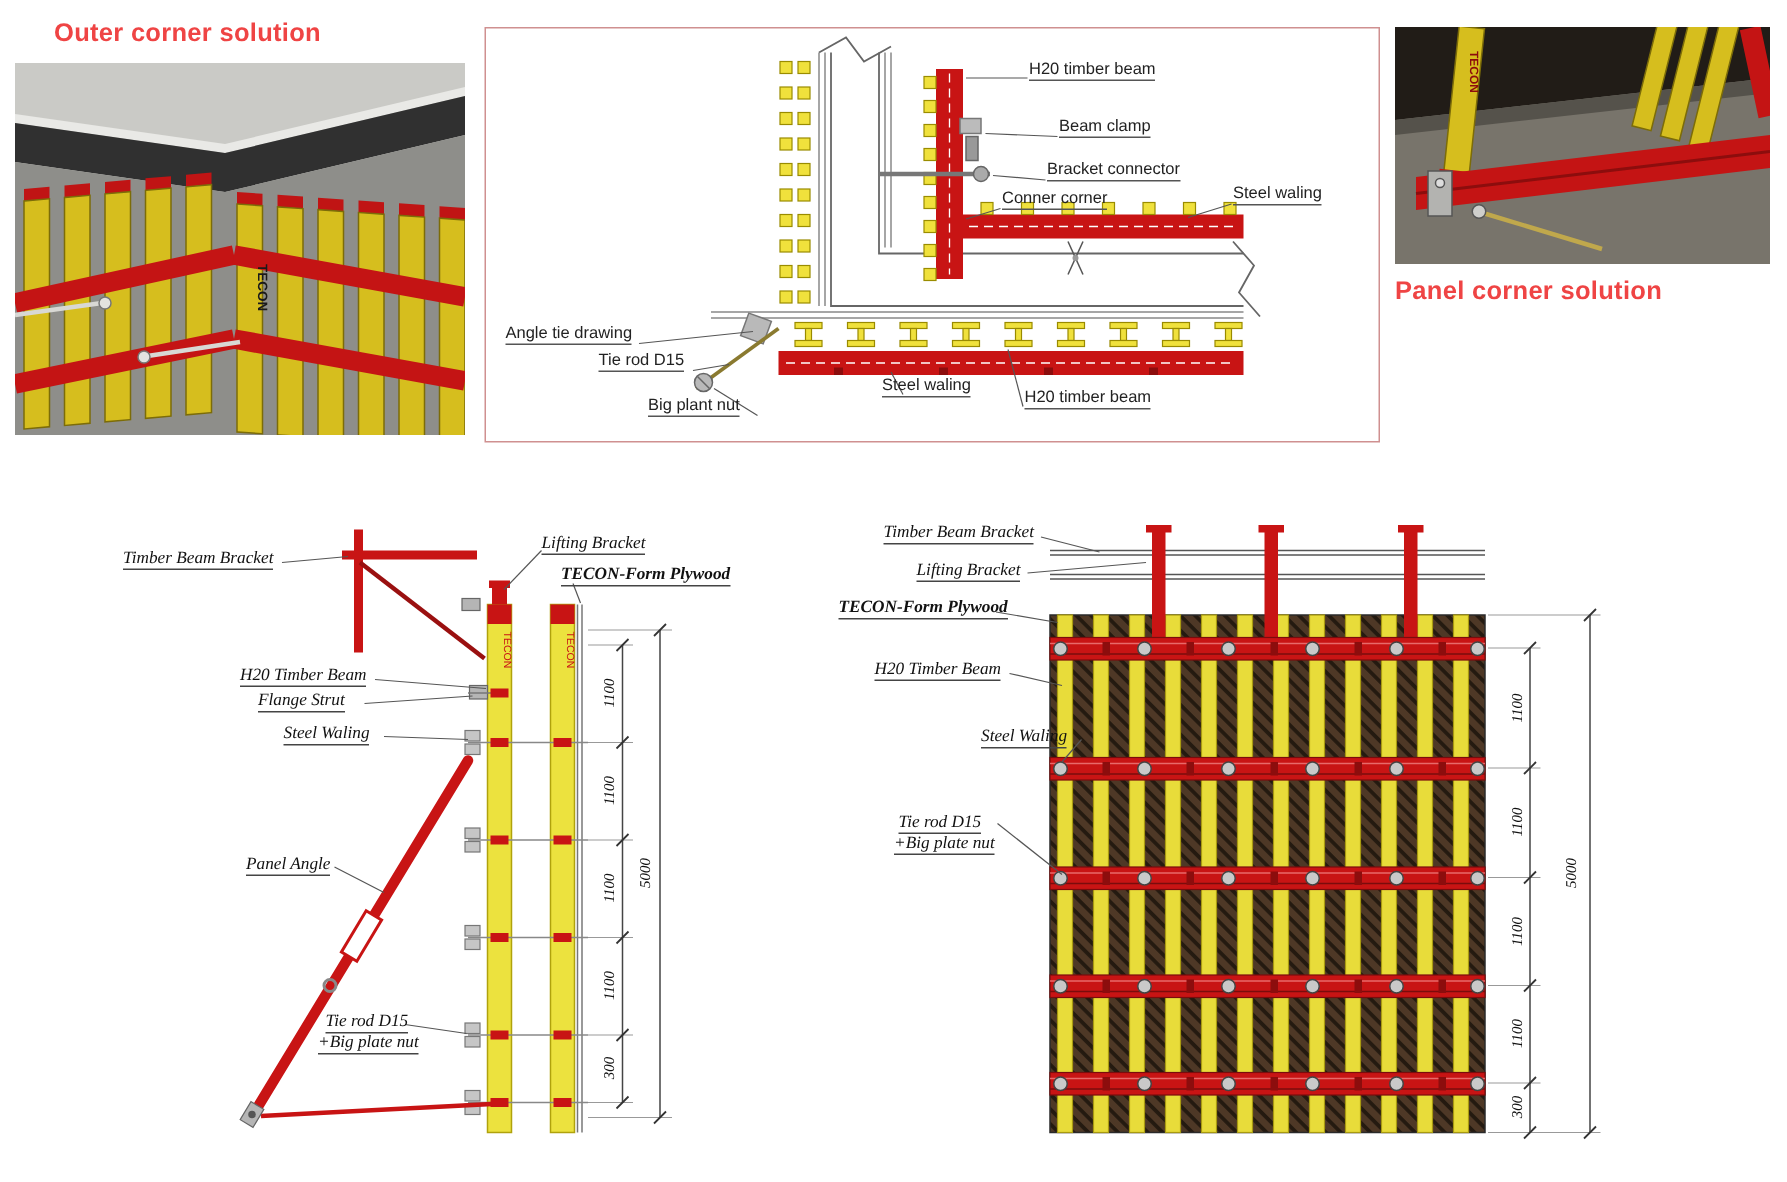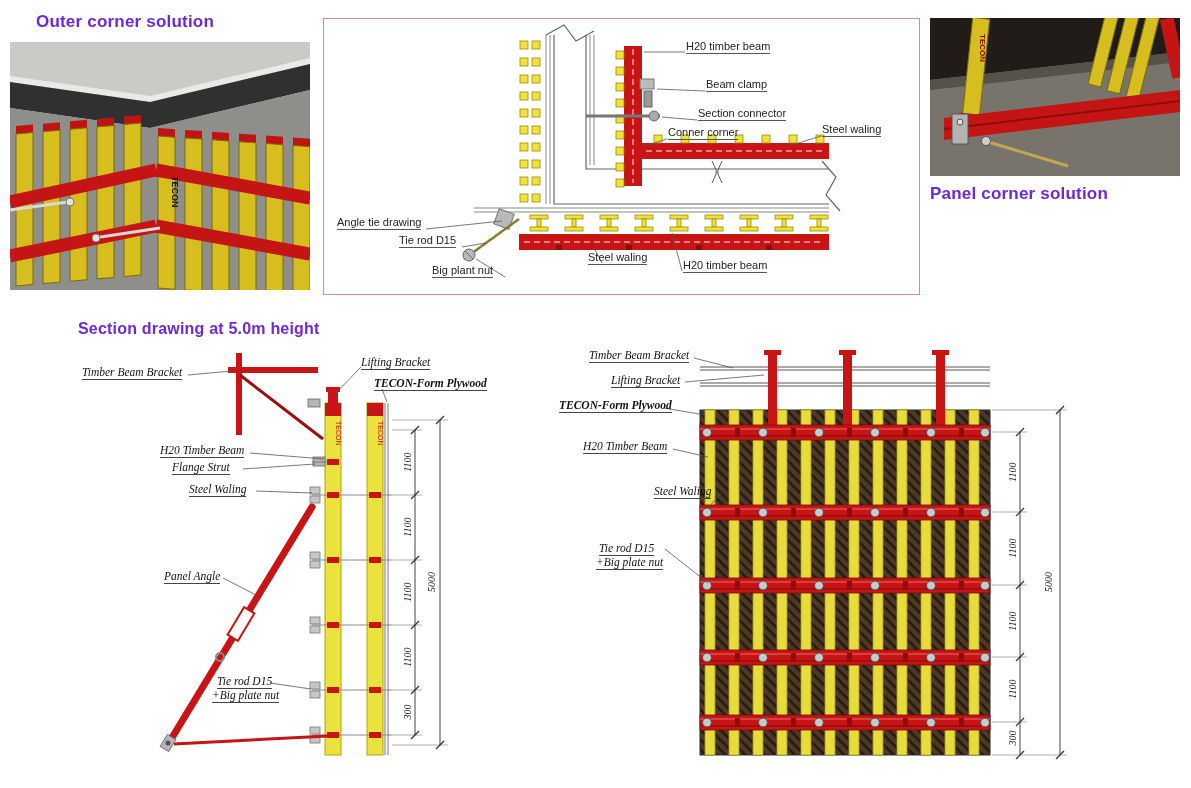--- a/index.html
+++ b/index.html
@@ -1,34 +1,33 @@
 <!DOCTYPE html>
 <html><head>
 <meta charset="utf-8">
 <style>
   html,body{margin:0;padding:0;background:#fff;font-family:"Liberation Sans",sans-serif}
   .page{position:relative;width:1191px;height:788px;background:#fff;overflow:hidden}
   .abs{position:absolute}
-  .head{position:absolute;margin:0;color:#6d28d9;font-weight:bold;font-size:17px;letter-spacing:.2px;font-family:"Liberation Sans",sans-serif}
+  .head{position:absolute;margin:0;color:#ef4444;font-weight:bold;font-size:17px;letter-spacing:.2px;font-family:"Liberation Sans",sans-serif}
   .head.small{font-size:16px}
   .cad{position:absolute;font-size:11px;color:#222;border-bottom:1px solid #555;white-space:nowrap;padding-bottom:1px;line-height:12px}
   .cadi{position:absolute;font:italic 11.5px "Liberation Serif",serif;color:#111;border-bottom:1px solid #444;white-space:nowrap;padding-bottom:1px;line-height:12px}
   .cadi.b{font-weight:bold}
   .dim{position:absolute;font:italic 10px "Liberation Serif",serif;color:#111;transform:translate(-50%,-50%) rotate(-90deg);white-space:nowrap}
   .box{position:absolute;border:1px solid #cf9090;background:#fff}
   svg{display:block}
 </style>
 </head>
 <body>
 
 <div class="page">
 
   <h2 class="head" style="left:36px;top:12px">Outer corner solution</h2>
   <h2 class="head" style="left:930px;top:184px">Panel corner solution</h2>
-  <h2 class="head small" style="left:78px;top:320px">Section drawing at 5.0m height</h2>
 
   <svg class="abs" style="left:10px;top:42px" width="300" height="248" viewBox="0 0 300 248">
     <rect width="300" height="248" fill="#bdbdb9"></rect>
     <rect width="300" height="78" fill="#cacac6"></rect>
     <polygon points="0,34 140,54 300,16 300,22 140,60 0,40" fill="#e9e9e6"></polygon>
     <polygon points="0,40 140,60 300,22 300,48 140,86 0,66" fill="#303030"></polygon>
     <polygon points="0,66 140,86 300,48 300,248 0,248" fill="#8e8e8a"></polygon>
     <g transform="translate(6,84) skewY(-5)">
       <rect x="0" y="0" width="17" height="9" fill="#c01414"></rect>
         <rect x="0" y="8" width="17" height="152" fill="#d6be1e" stroke="#7c6c08"></rect>
@@ -211,21 +210,21 @@
         <line x1="138" y1="228" x2="162" y2="224"></line>
         <line x1="181" y1="258" x2="152" y2="240"></line>
         <line x1="278" y1="244" x2="270" y2="229"></line>
         <line x1="358" y1="252" x2="348" y2="214"></line>
       </g>
     </svg>
   </div>
 
   <div class="cad" style="left:686px;top:40px">H20 timber beam</div>
   <div class="cad" style="left:706px;top:78px">Beam clamp</div>
-  <div class="cad" style="left:698px;top:107px">Section connector</div>
+  <div class="cad" style="left:698px;top:107px">Bracket connector</div>
   <div class="cad" style="left:668px;top:126px">Conner corner</div>
   <div class="cad" style="left:822px;top:123px">Steel waling</div>
   <div class="cad" style="left:337px;top:216px">Angle tie drawing</div>
   <div class="cad" style="left:399px;top:234px">Tie rod D15</div>
   <div class="cad" style="left:432px;top:264px">Big plant nut</div>
   <div class="cad" style="left:588px;top:251px">Steel waling</div>
   <div class="cad" style="left:683px;top:259px">H20 timber beam</div>
 
   <svg class="abs" style="left:60px;top:345px" width="410" height="420" viewBox="0 0 410 420">
     <defs>

